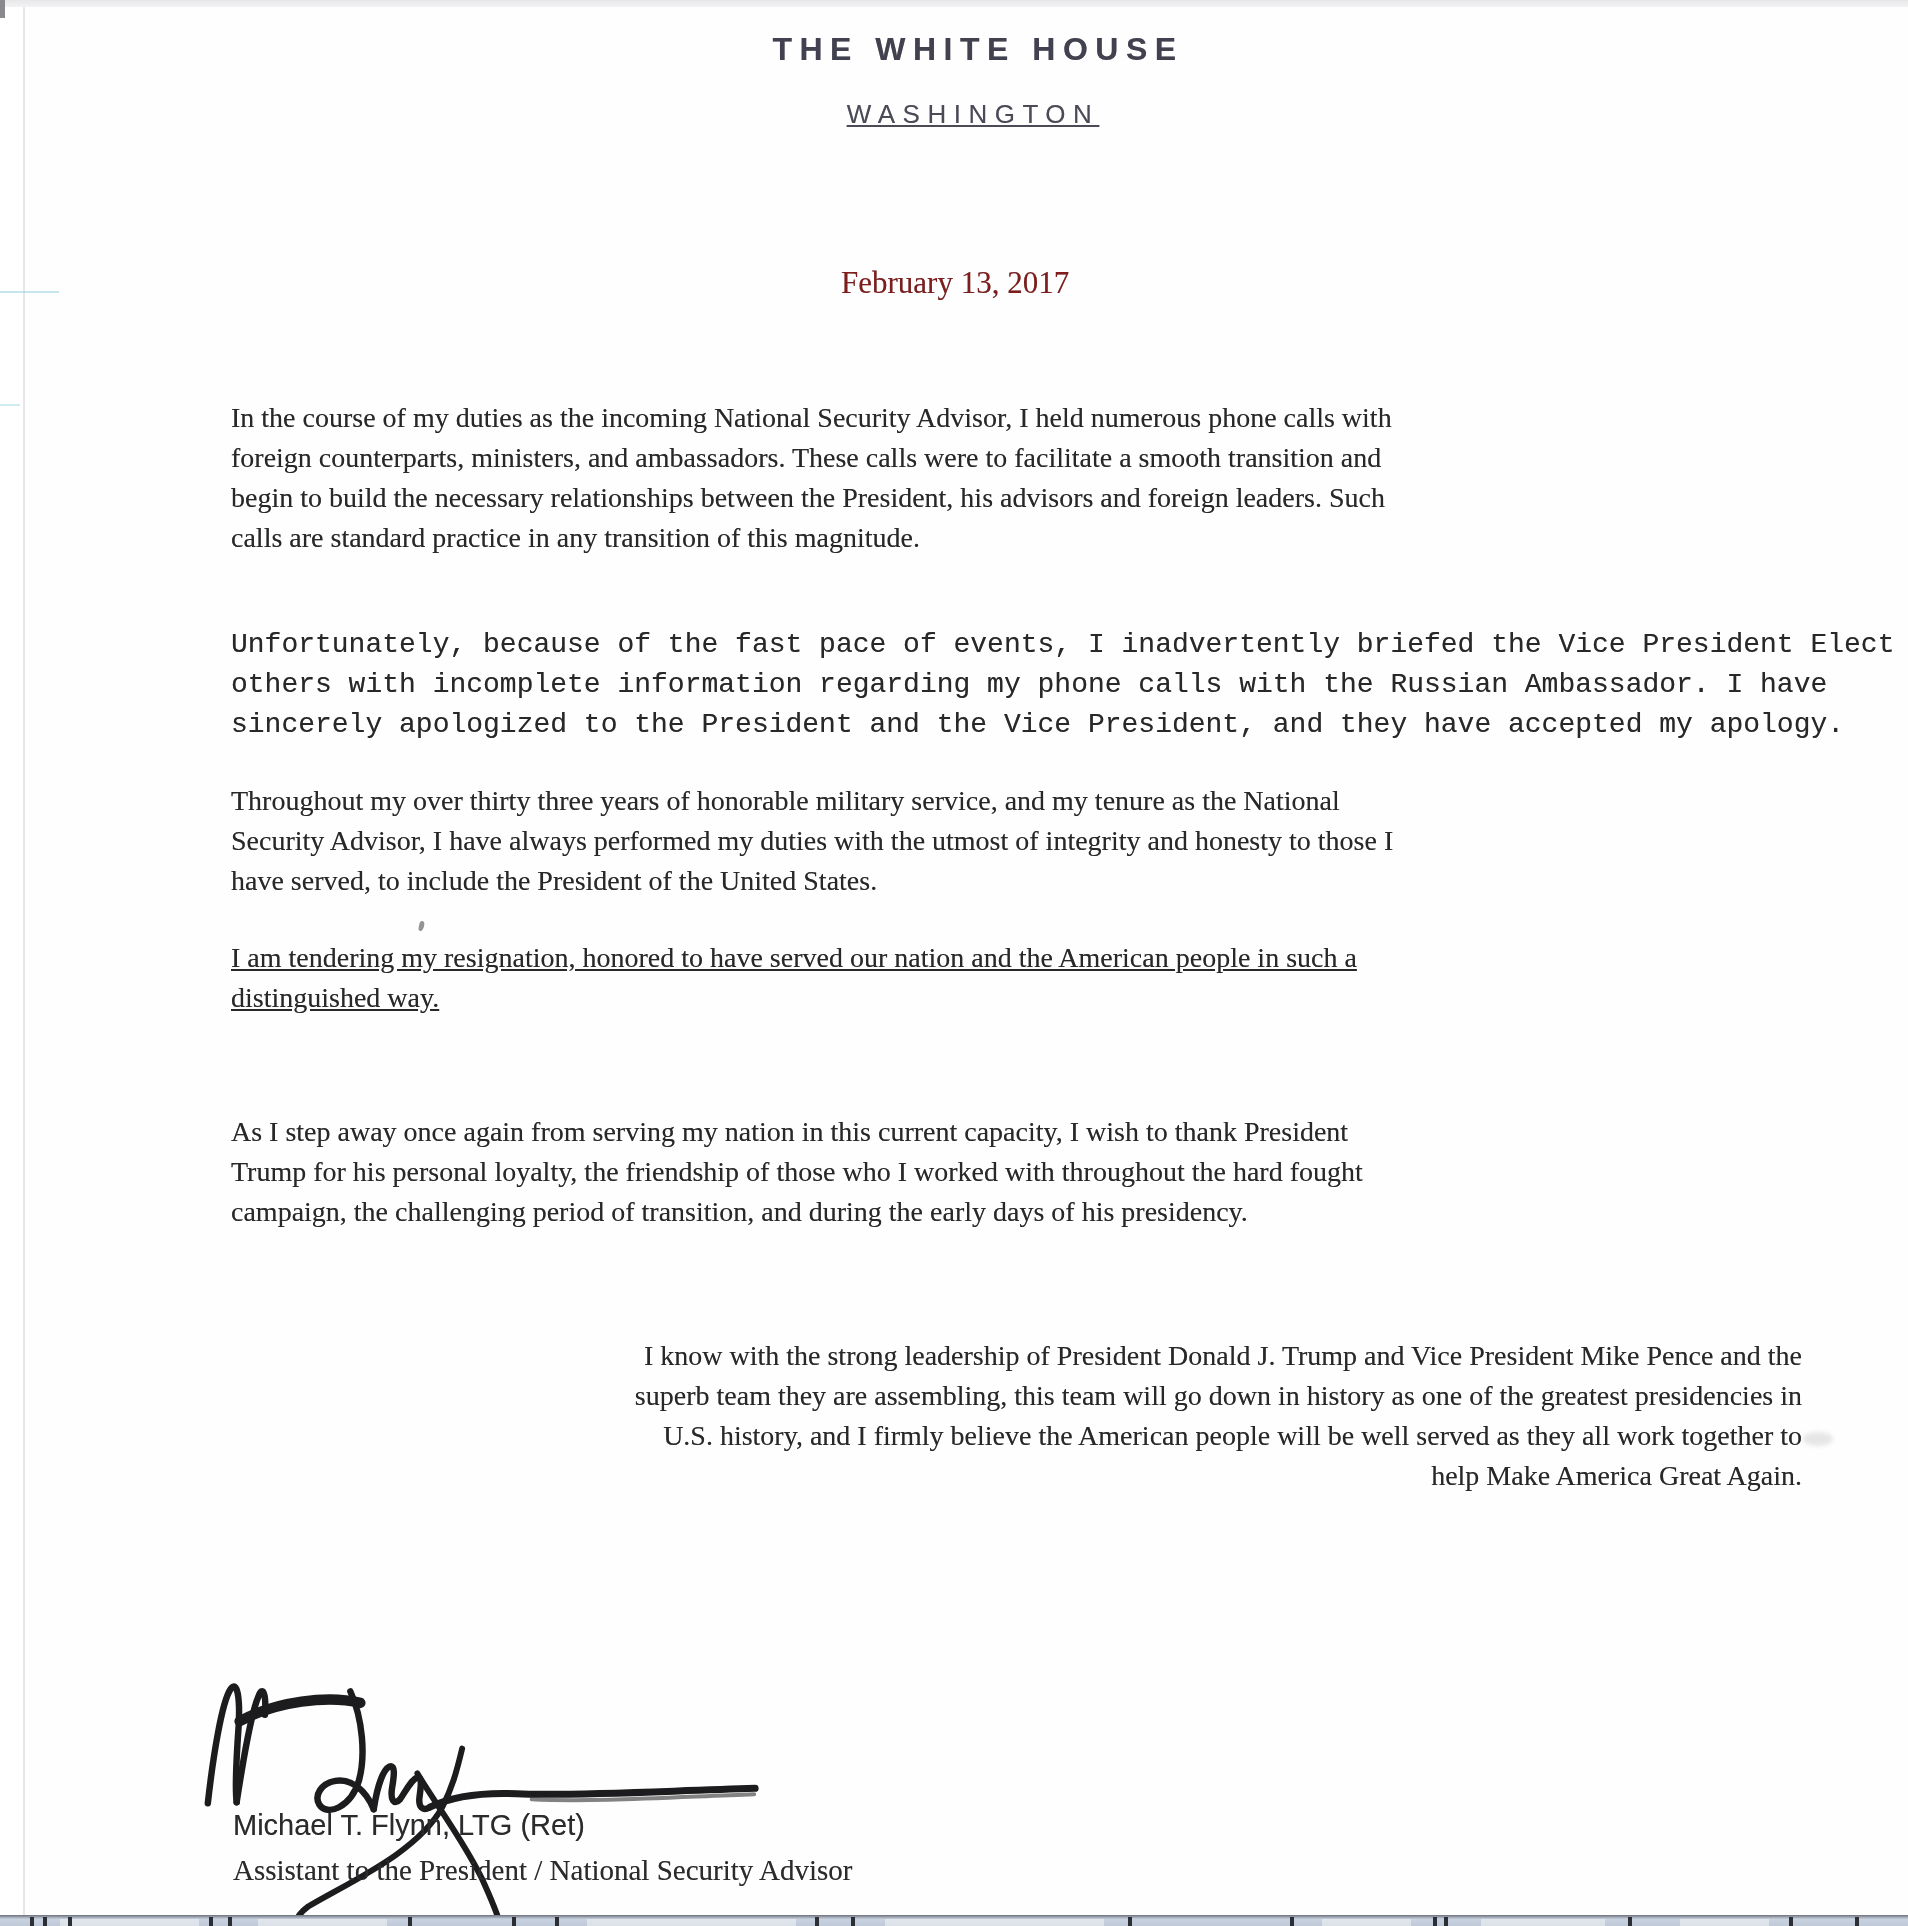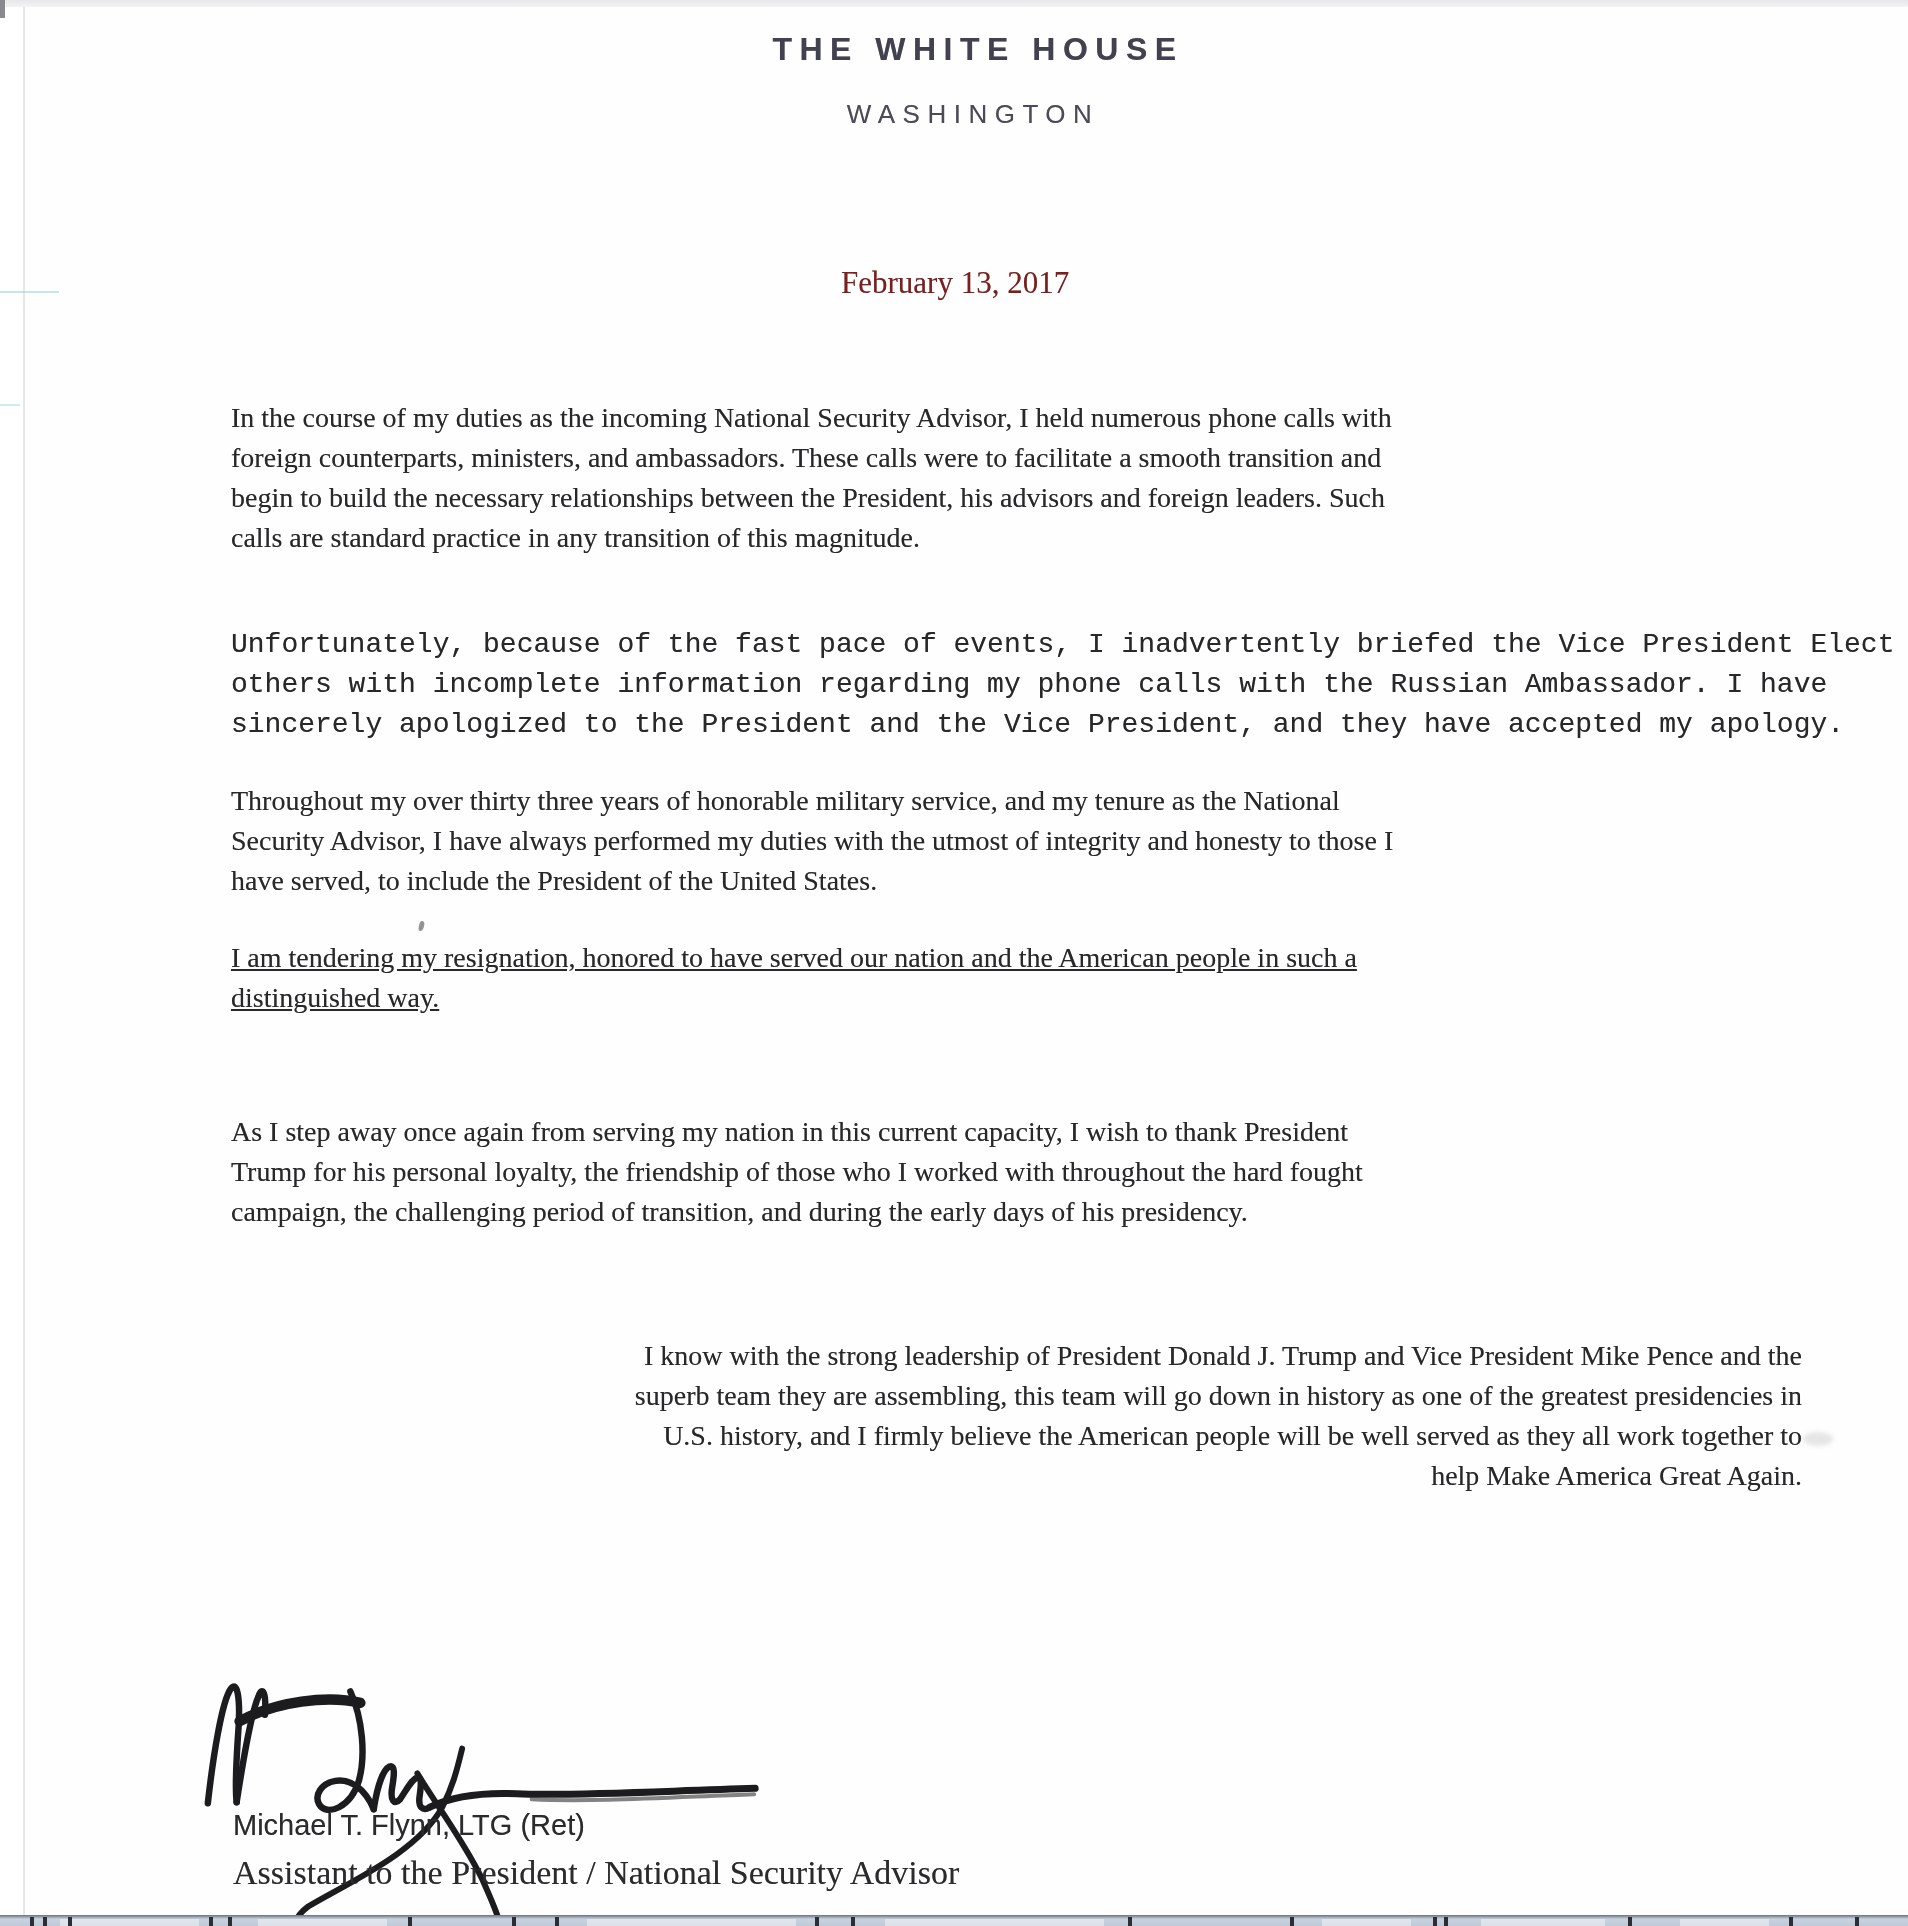--- a/index.html
+++ b/index.html
@@ -96,20 +96,21 @@
     position: absolute;
     left: 973px; top: 99px;
     transform: translateX(-50%);
     font-family: "Liberation Sans", "DejaVu Sans", sans-serif;
     font-size: 26px;
     font-weight: normal;
     letter-spacing: 7.5px;
     color: #4b4b58;
     white-space: pre;
     text-shadow: 0 0 0.5px rgba(75,75,88,0.35);
+    text-decoration: underline;
   }
   
   .letter-date {
     position: absolute;
     left: 841px; top: 265px;
     font-family: "Liberation Serif", "DejaVu Serif", serif;
     font-size: 31px;
     color: #7f1d1d;
     white-space: pre;
     text-shadow: 0 0 0.5px rgba(40,40,40,0.4);
@@ -144,21 +145,21 @@
     font-family: Liberation Sans, sans-serif;
     font-size: 29px;
     color: #2b2b2d;
     white-space: pre;
     text-shadow: 0 0 0.5px rgba(35,35,35,0.45);
   }
   .signer-title {
     position: absolute;
     left: 233px; top: 1854px;
     font-family: "Liberation Serif", "DejaVu Serif", serif;
-    font-size: 34px;
+    font-size: 29px;
     color: #2b2b2d;
     white-space: pre;
     text-shadow: 0 0 0.5px rgba(35,35,35,0.45);
   }
 </style>
 </head>
 <body>
 
 <div class="page">
 

